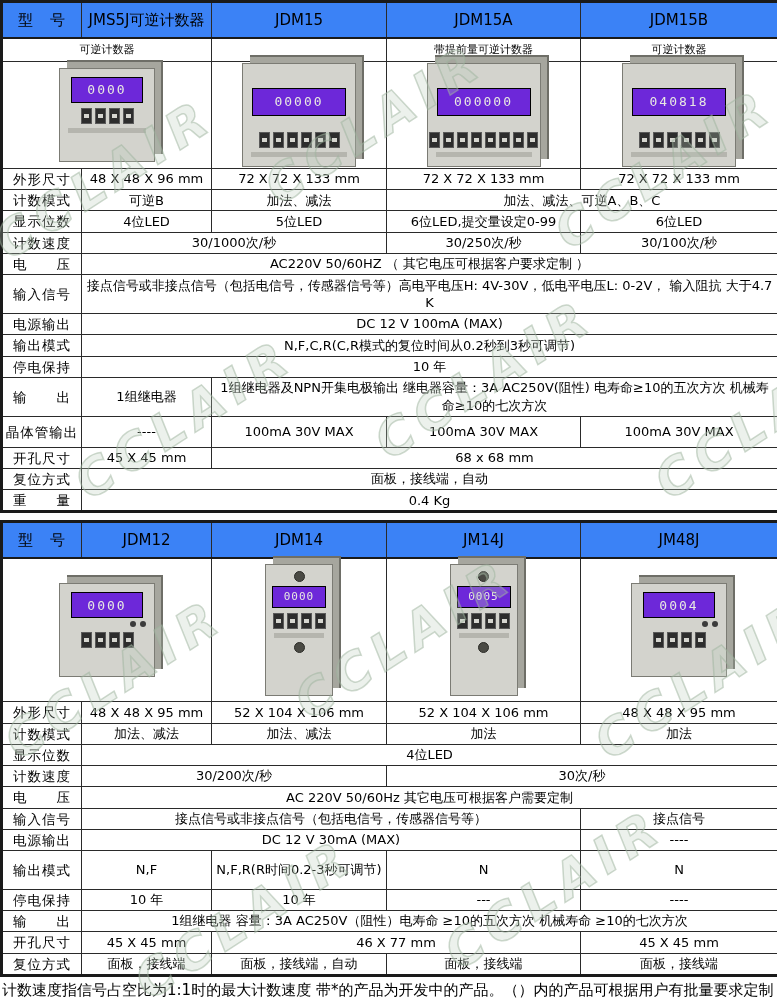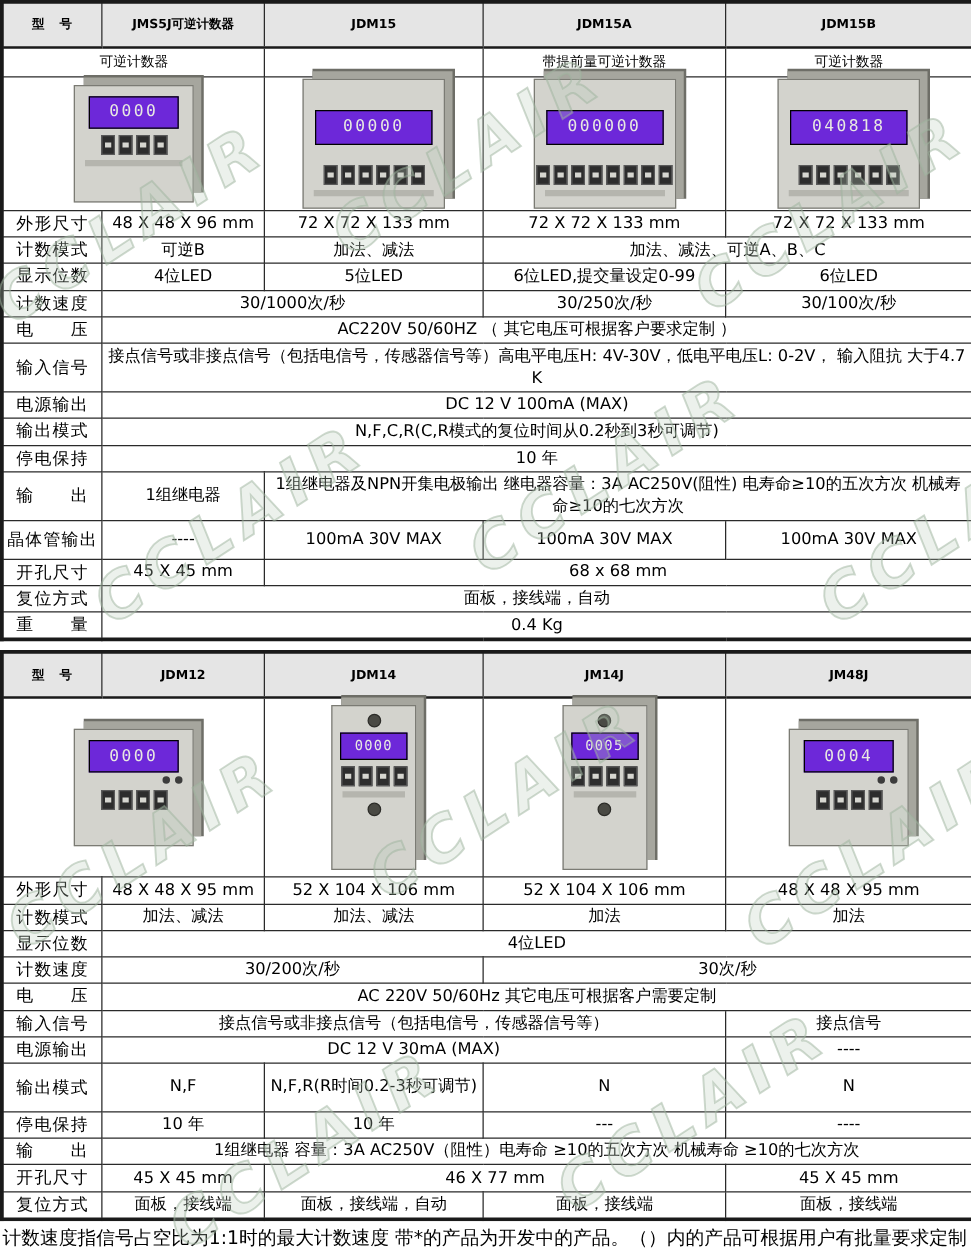--- a/index.html
+++ b/index.html
@@ -9,21 +9,21 @@
   }
   table.spec {
     width:777px; table-layout:fixed; border-collapse:collapse;
     border:3px solid #1a1a1a; background:#fff;
   }
   td {
     border:1px solid #2a2a2a; text-align:center; vertical-align:middle;
     font-size:13px; line-height:1.35; padding:1px 3px; word-break:break-all;
   }
   tr.hdr td {
-    background:#e5e5e5; font-weight:bold; font-size:10px; height:32px;
+    background:#3b82f6; font-weight:normal; font-size:15px; height:32px;
     border-bottom:2px solid #1a1a1a;
   }
   tr.subhdr td { font-size:11px; height:20px;text-align:center; }
   td.lbl { font-size:13.5px; letter-spacing:1px; padding:1px 2px; }
   tr.r20 td { height:18px; }
   tr.r30 td { height:28px;margin-top:38px; }
   tr.r40 td { height:36px; }
   td.imgcell1 { height:103px; background:#fff; }
   td.imgcell2 { height:140px; background:#fff; }
 

